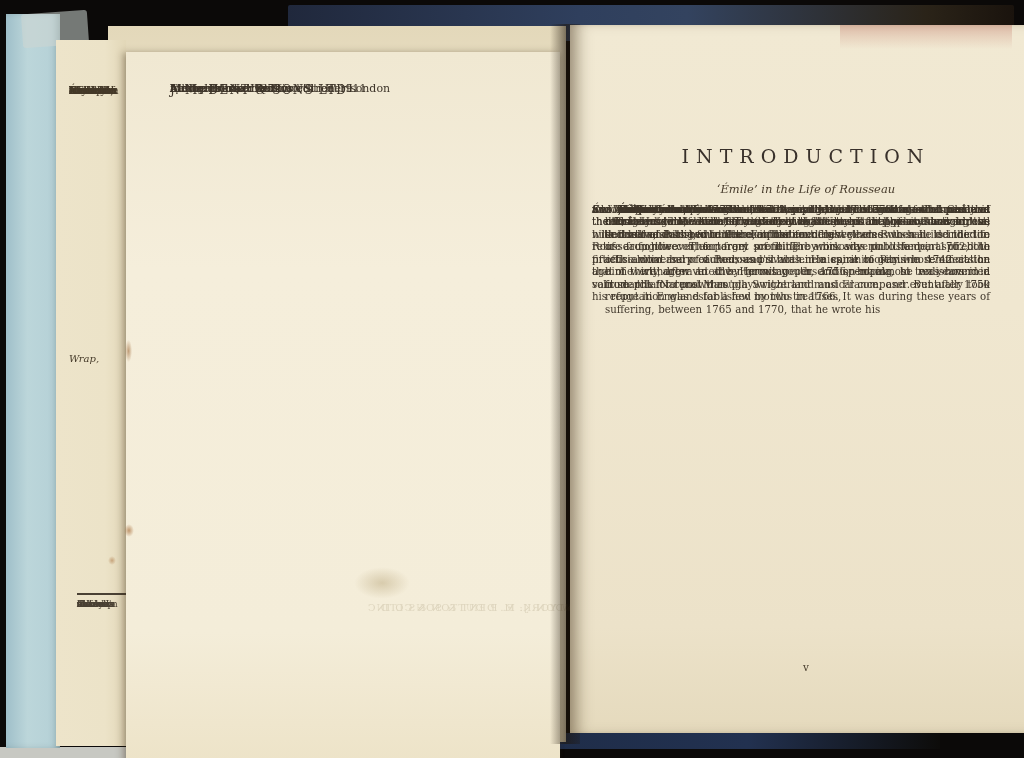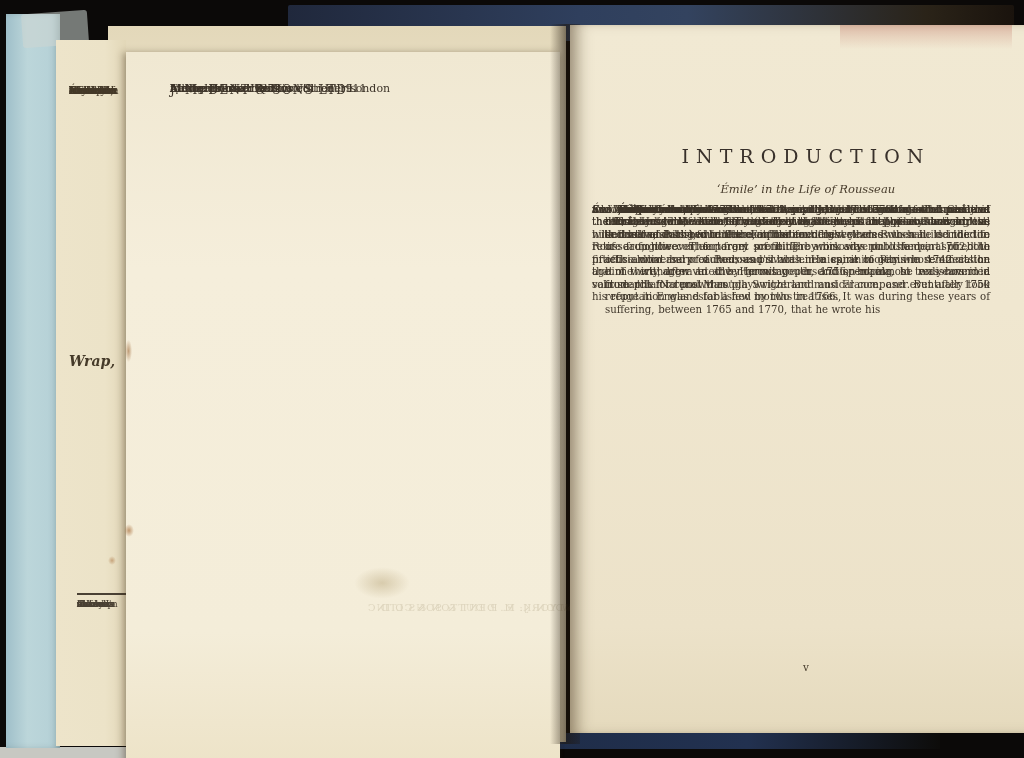--- a/index.html
+++ b/index.html
@@ -25,21 +25,21 @@
   
   .page-under{left:108px;top:26px;width:458px;height:716px;
     background:linear-gradient(to bottom,#e3d8ba,#e9dfc4 12%,#e8dec3 88%,#ddd2b2);}
 
   
   .flap{left:56px;top:40px;width:70px;height:706px;overflow:hidden;
     background:linear-gradient(to right,#ede4ca,#ece3c8 70%,#e2d7b8);
     color:#453a29;}
   .flap-lines{left:13px;top:44px;width:70px;font-size:11px;line-height:13.9px;}
   .flap-lines .line{white-space:pre;}
-  .wrap-credit{left:13px;top:313px;font-style:italic;font-weight:bold;font-size:14px;}
+  .wrap-credit{left:13px;top:313px;font-style:italic;font-weight:normal;font-size:10px;}
   .everyman{left:21px;top:553px;width:52px;border-top:2px solid #4a4134;padding-top:4px;
     font-size:8.8px;line-height:11.7px;color:#4a4134;}
   .everyman .line{white-space:pre;}
   .everyman .line:first-child{font-variant:small-caps;letter-spacing:.4px;font-style:italic;}
 
   
   .fox{border-radius:50%;}
   .fox1{left:124px;top:524px;width:10px;height:13px;
     background:radial-gradient(ellipse,rgba(164,104,52,.65),rgba(164,104,52,0) 70%);}
   .fox2{left:108px;top:556px;width:8px;height:9px;

